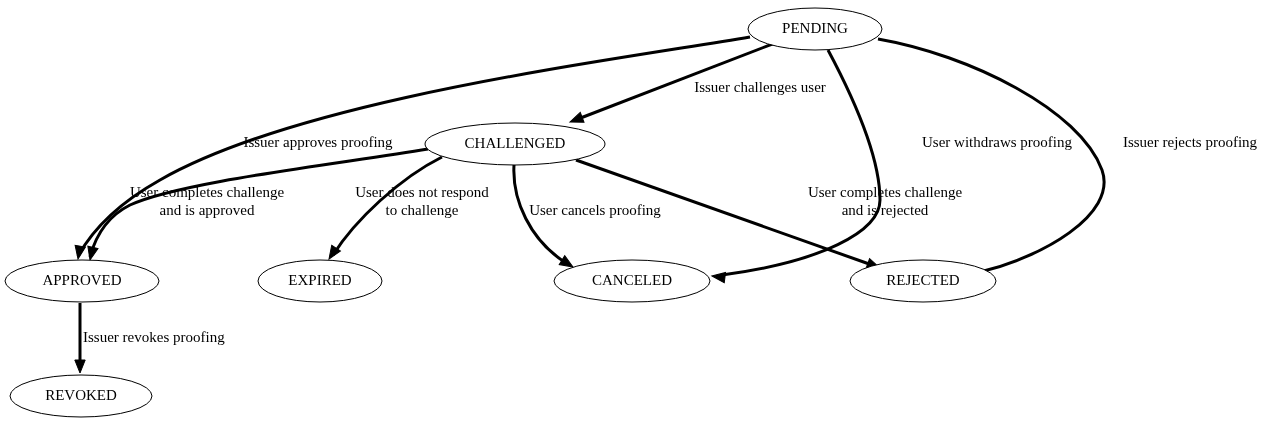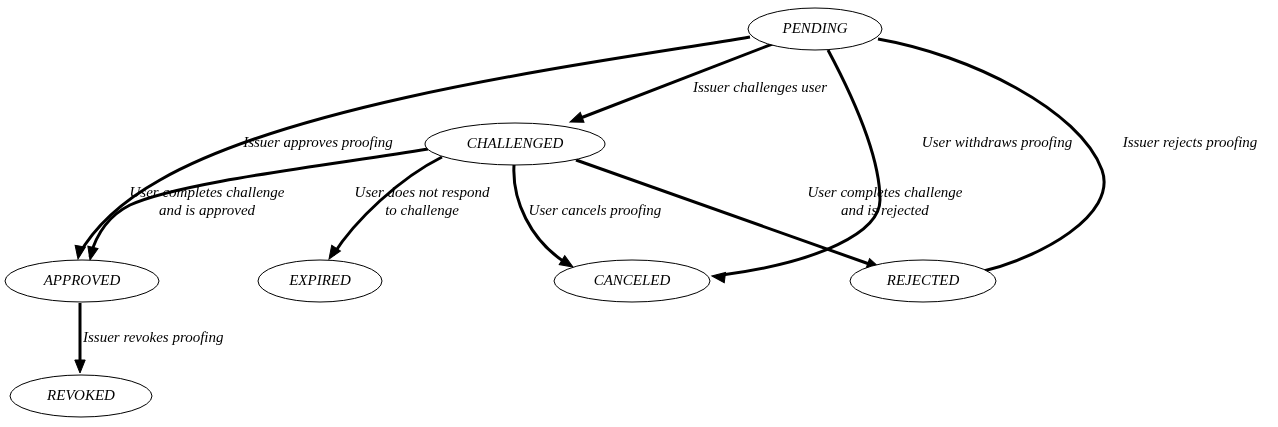--- a/index.html
+++ b/index.html
@@ -8,21 +8,20 @@
     padding: 0;
     background: #ffffff;
   }
   #canvas {
     position: relative;
     width: 1278px;
     height: 427px;
     background: #ffffff;
     overflow: hidden;
     font-family: "Liberation Serif", "DejaVu Serif", serif;
-    font-style: italic;
   }
   svg#graph {
     display: block;
     width: 1278px;
     height: 427px;
   }
   .node-ellipse {
     fill: #ffffff;
     stroke: #000000;
     stroke-width: 1;

